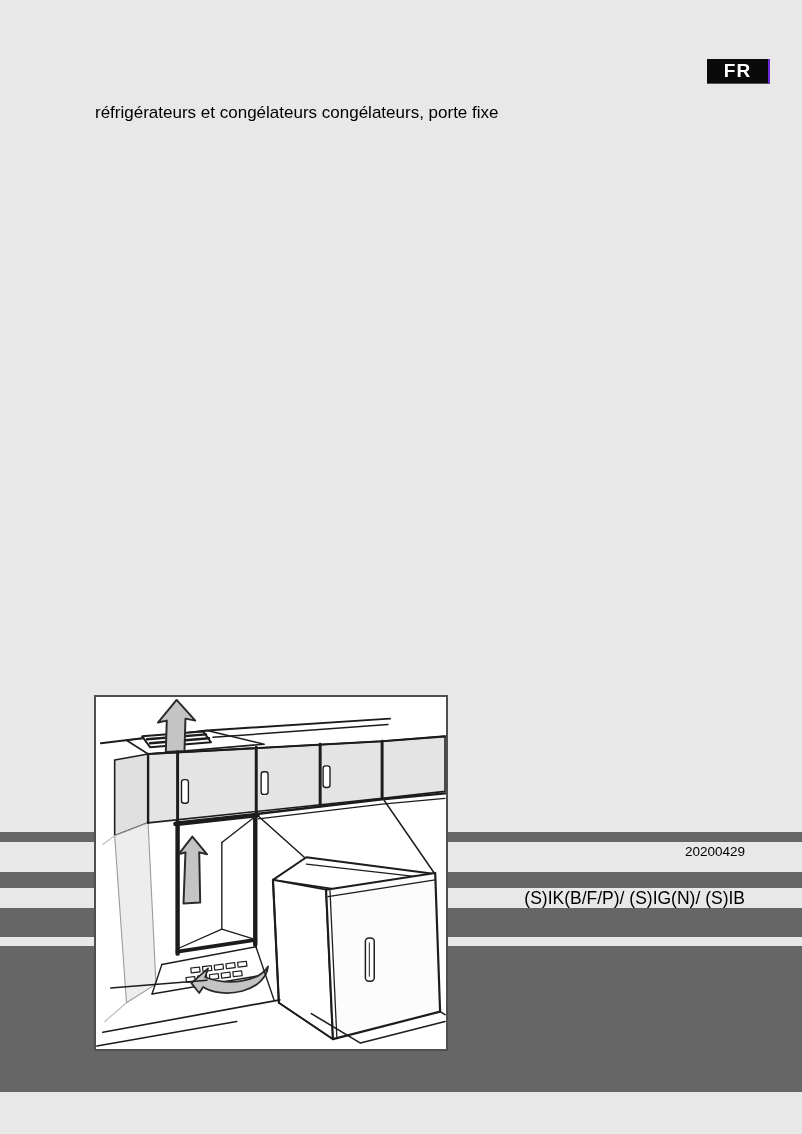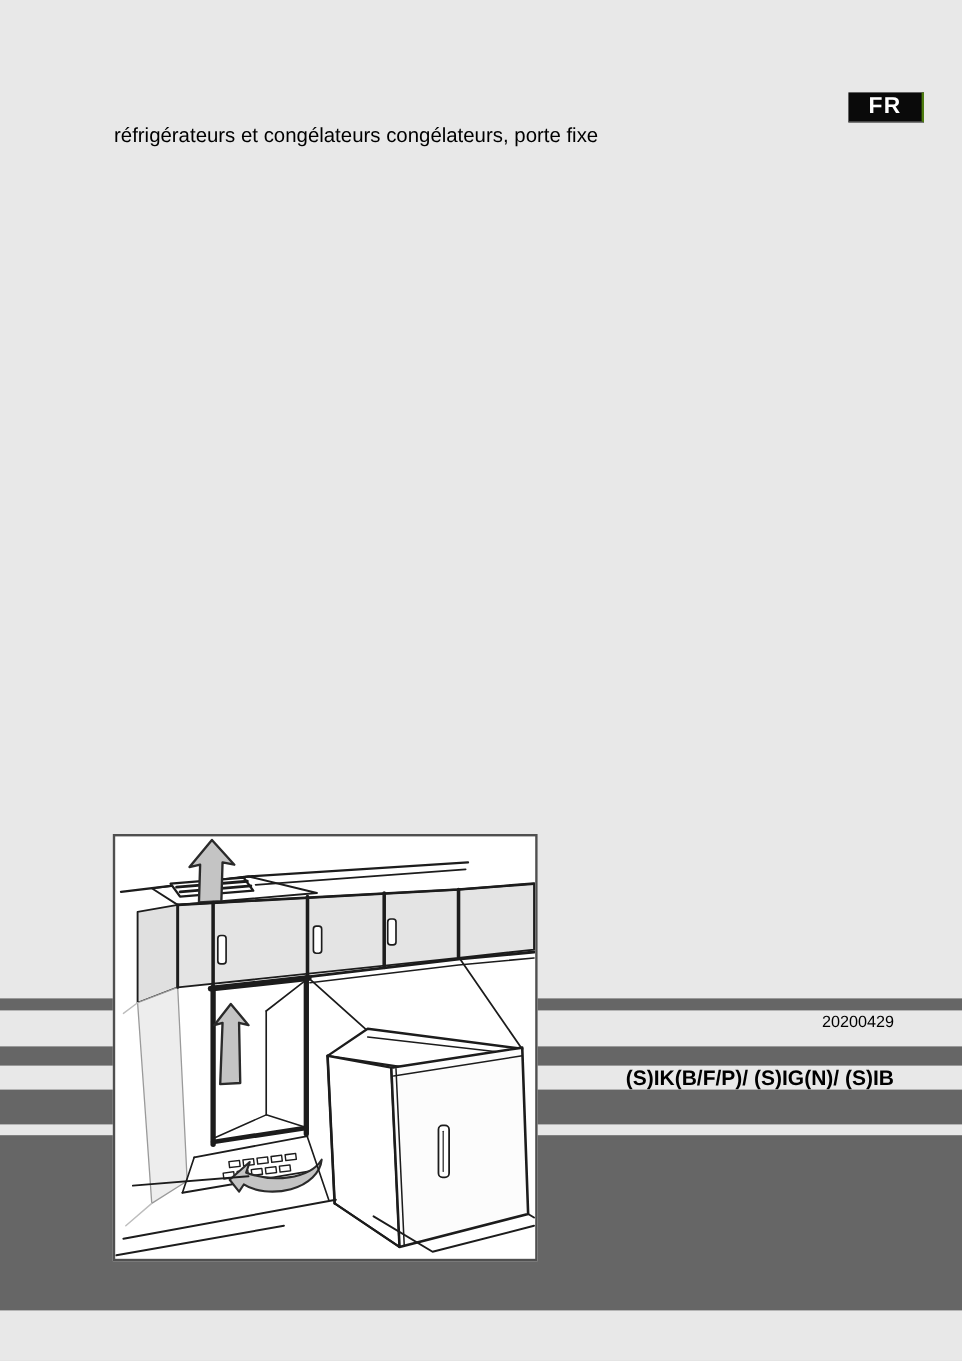--- a/index.html
+++ b/index.html
@@ -11,42 +11,42 @@
   
   .title{
     position:absolute;left:95px;top:72px;
     font-size:27px;font-weight:bold;line-height:30px;letter-spacing:-0.3px;
   }
   .subtitle{
     position:absolute;left:95px;top:103px;
     font-size:17px;line-height:20px;
   }
   .lang-badge{
-    position:absolute;left:707px;top:77px;width:61px;height:24px;
+    position:absolute;left:707px;top:59px;width:61px;height:24px;
     background:#0a0a0a;color:#fff;
     font-size:19px;font-weight:bold;letter-spacing:1px;
     display:flex;align-items:center;justify-content:center;
-    border-right:2px solid #4d7c0f;border-bottom:1px solid #555;
+    border-right:2px solid #6d28d9;border-bottom:1px solid #555;
   }
   
   .stripe{position:absolute;left:0;width:802px;background:#666666;}
   .s1{top:832px;height:10px;}
   .s2{top:872px;height:16px;}
   .s3{top:908px;height:29px;}
   .s4{top:946px;height:146px;}
   
   .edition-row{
     position:absolute;right:57px;top:844px;height:26px;
     display:flex;align-items:baseline;gap:9px;white-space:nowrap;margin-left:48px;
   }
   .edition-date{font-size:13.5px;}
   .doc-number{font-size:24px;font-weight:bold;letter-spacing:0.5px;}
   .models-line{
     position:absolute;right:57px;top:888px;height:36px;
-    font-size:17.5px;font-weight:bold;line-height:20px;white-space:nowrap;
+    font-size:17.5px;font-weight:normal;line-height:20px;white-space:nowrap;
   }
   
   .logo{
     position:absolute;left:482px;top:1001px;
     font-family:"DejaVu Sans",sans-serif;font-weight:bold;
     font-size:50px;line-height:1;letter-spacing:-2.5px;
     color:#2b2b2b;transform:scaleY(0.96);transform-origin:top left;
   }
   
   .figure{

